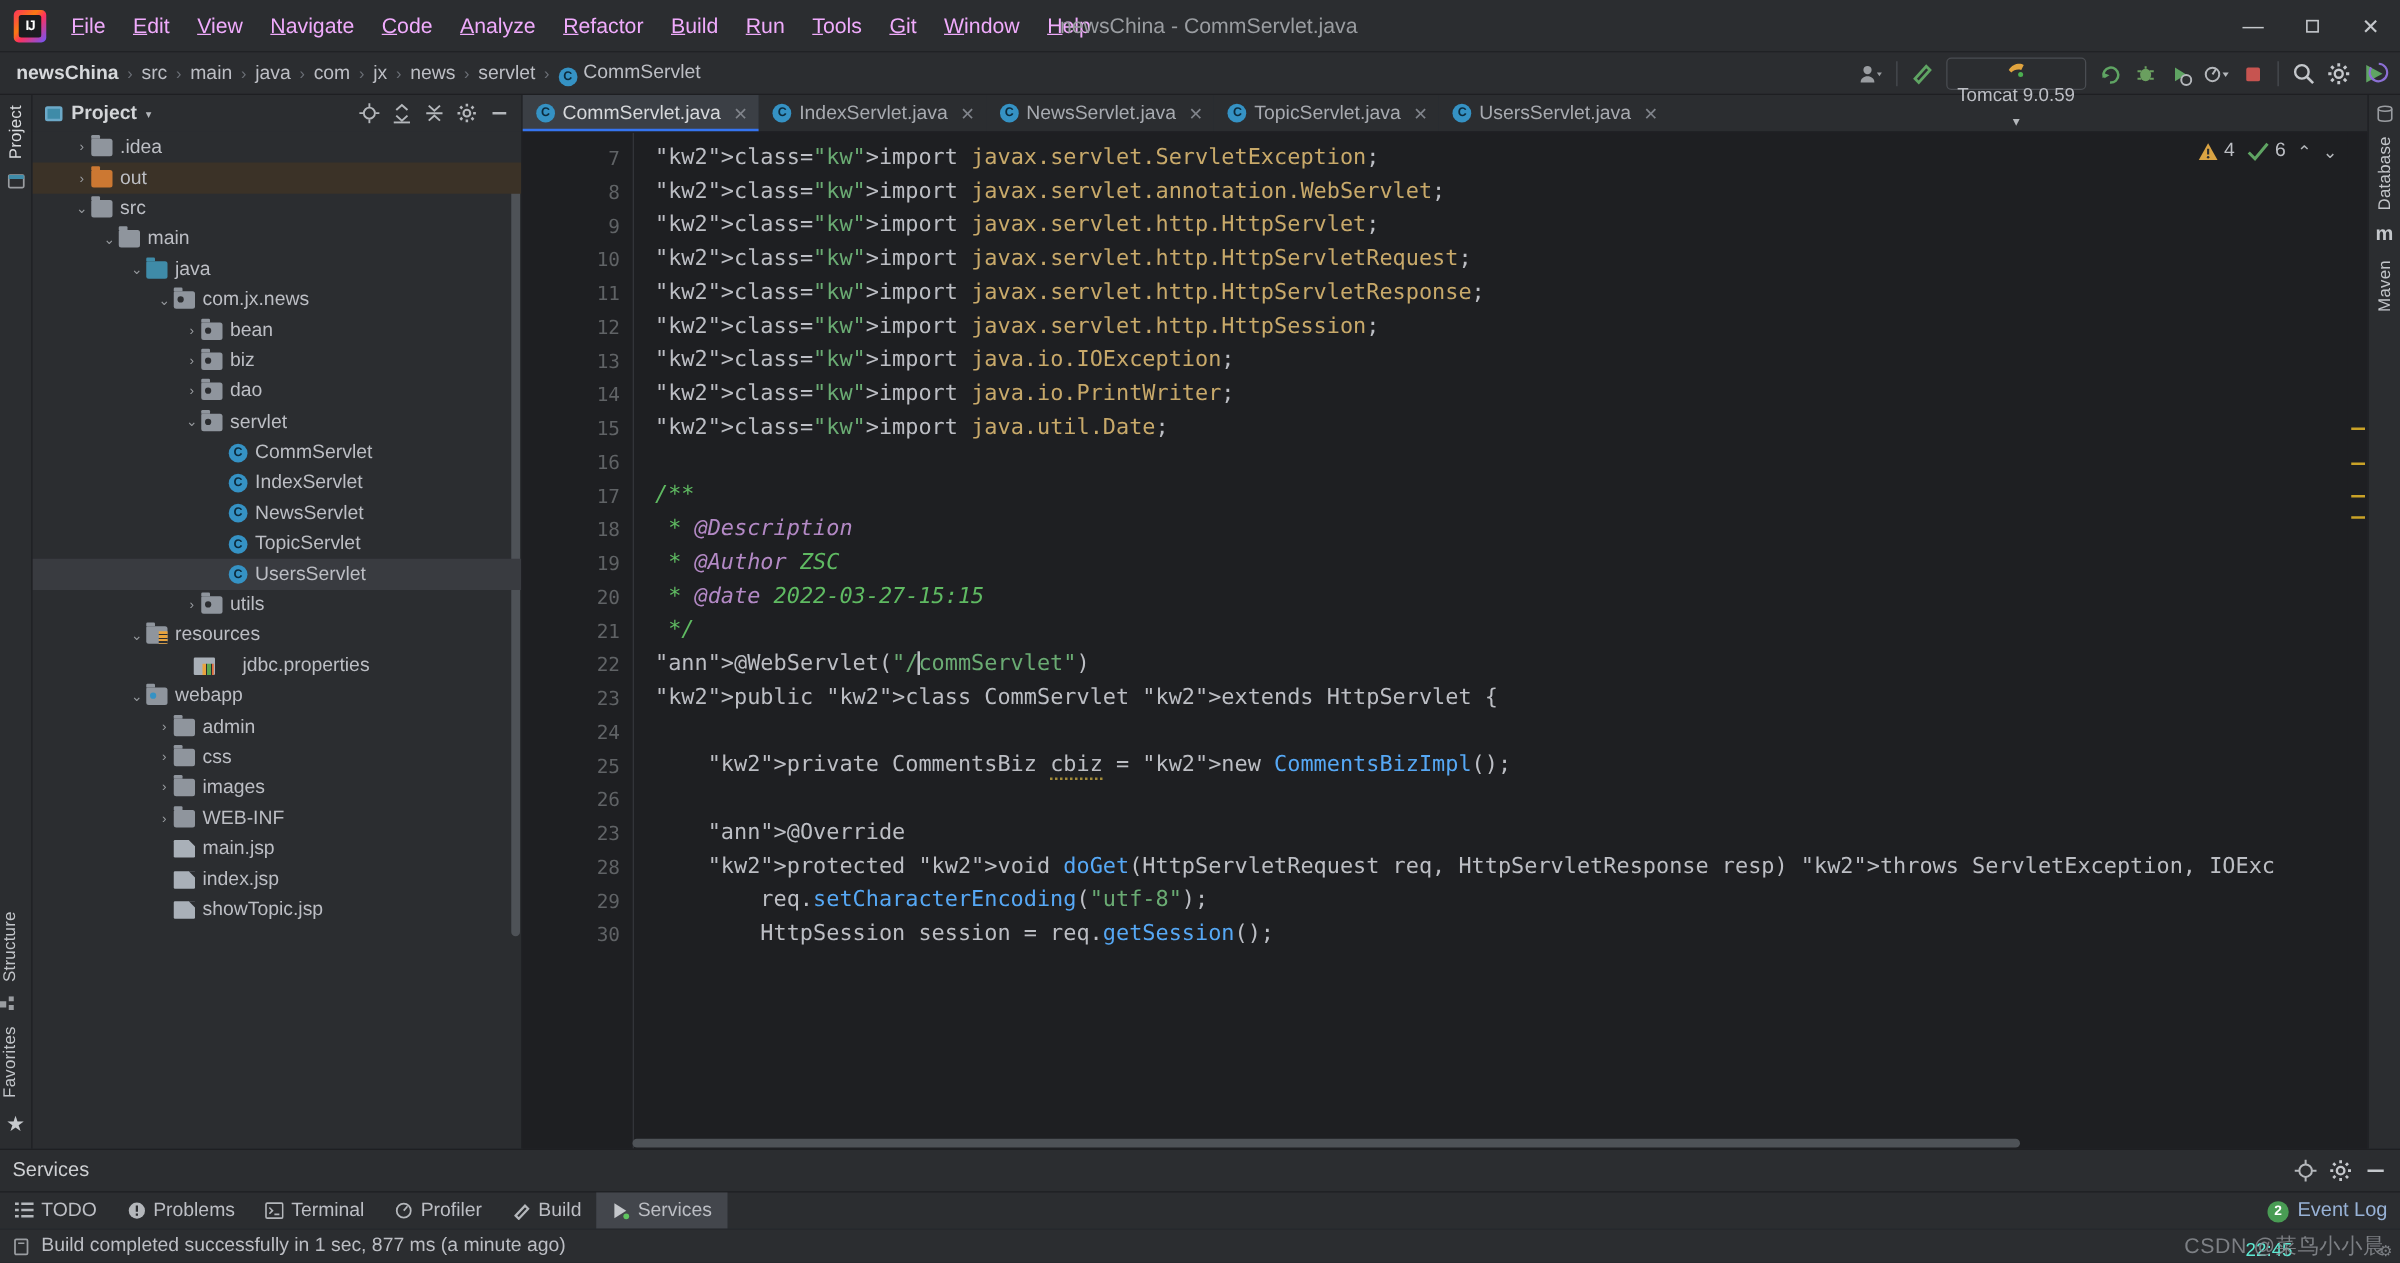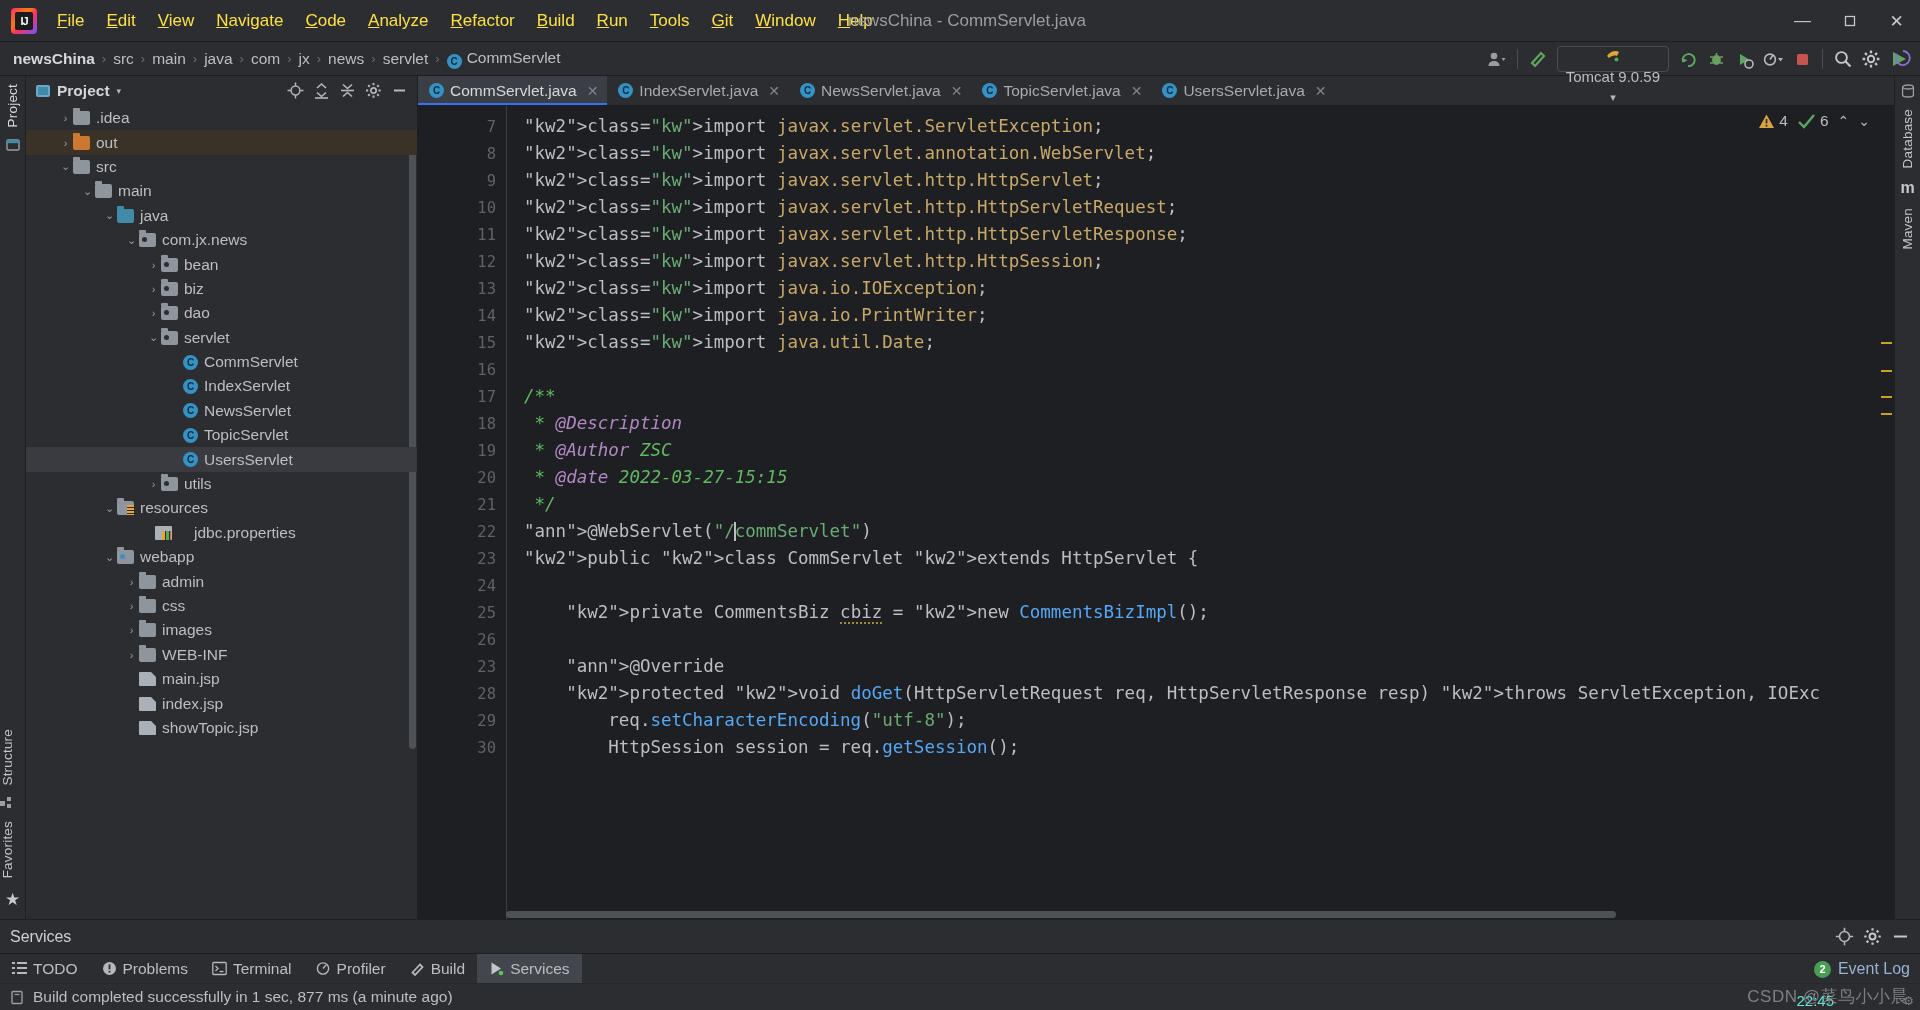--- a/index.html
+++ b/index.html
@@ -22,21 +22,21 @@
     background: linear-gradient(135deg,#fe315d 0%,#f97a12 38%,#fe315d 55%,#6b57ff 100%);
     position: relative;
   }
   .ij-logo::after {
     content: "IJ"; position: absolute; inset: 4px; background: #1b1c1f; border-radius: 2px;
     color: #fff; font-size: 11px; font-weight: bold; display: flex; align-items: center; justify-content: center;
     letter-spacing: -1px;
   }
   .menu { display: flex; align-items: center; gap: 0; }
   .menu-item {
-    padding: 5px 11px; font-size: 17px; color: #fde047; cursor: default; white-space: nowrap;
+    padding: 5px 11px; font-size: 17px; color: #f0abfc; cursor: default; white-space: nowrap;
   }
   .menu-item u { text-decoration: underline; }
   .win-title {
     position: absolute; left: 14px; right: 0; text-align: center; font-size: 17px; color: #9a9da1;
     pointer-events: none;
   }
   .win-buttons { position: absolute; right: 0; top: 0; height: 42px; display: flex; align-items: center; }
   .win-btn {
     width: 47px; height: 42px; display: flex; align-items: center; justify-content: center;
     font-size: 17px; color: #c4c7cb;

